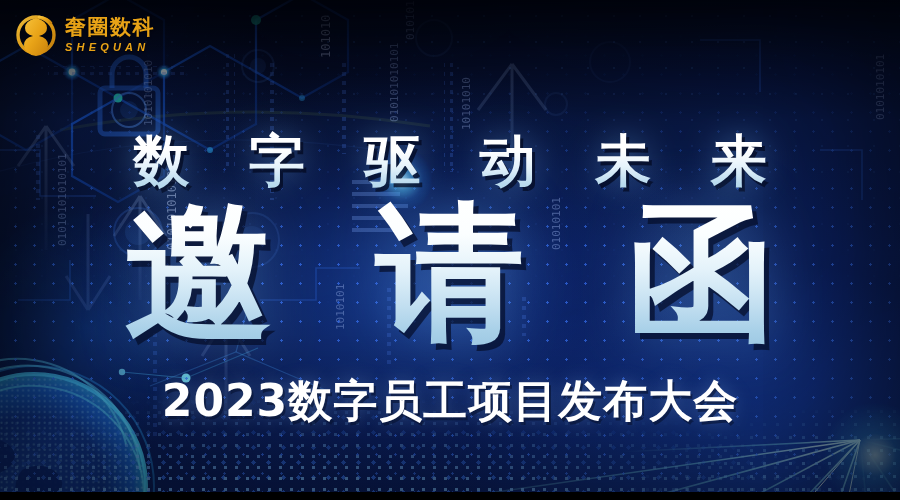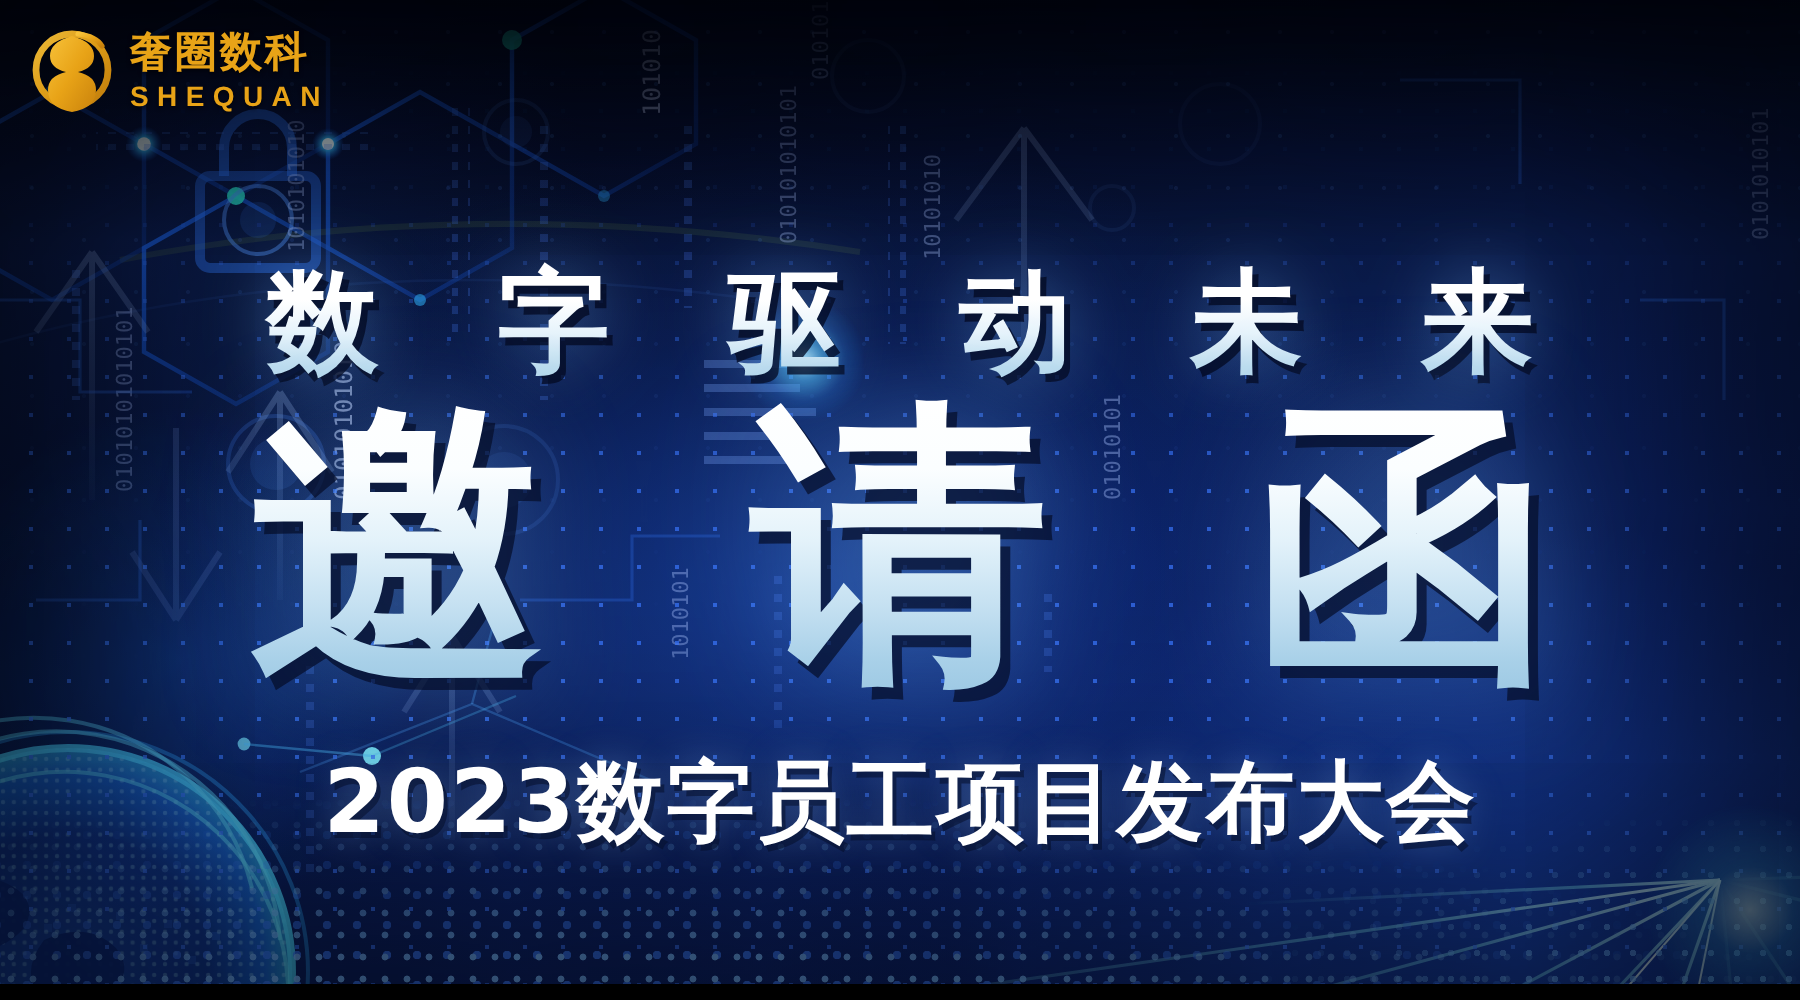--- a/index.html
+++ b/index.html
@@ -61,22 +61,23 @@
     position:absolute; left:14px; top:12px; display:flex; align-items:center; gap:7px; z-index:30;
   }
   .logo-emblem{ width:44px; height:46px; flex:0 0 auto; }
   .logo-text{ display:flex; flex-direction:column; line-height:1; }
   .logo-cn{
     font-size:21px; font-weight:bold; color:#e8a317; letter-spacing:1.5px;
     font-family:"DejaVu Sans","Liberation Sans",sans-serif;
     text-shadow:0 1px 2px rgba(0,0,0,.6);
   }
   .logo-en{
-    font-size:14px; font-weight:bold; color:#e8a317; letter-spacing:4.2px; margin-top:4px;
+    font-size:11px; font-weight:bold; color:#e8a317; letter-spacing:4.2px; margin-top:4px;
     text-shadow:0 1px 2px rgba(0,0,0,.6);
+    font-style:italic;
   }
 
   .headline-wrap{ position:absolute; left:0; top:16px; width:900px; height:500px; z-index:25;padding-left:20px; }
 
   .headline{
     position:absolute; left:0; top:108px; width:900px; text-align:center;
     font-family:"DejaVu Sans","Liberation Sans",sans-serif;
     font-size:56px; font-weight:bold; letter-spacing:20px; text-indent:20px;
     background:linear-gradient(to bottom, #ffffff 0%, #ffffff 34%, #e6f3fb 56%, #bcdcee 78%, #a9d2e8 100%);
     -webkit-background-clip:text; background-clip:text; color:transparent;

